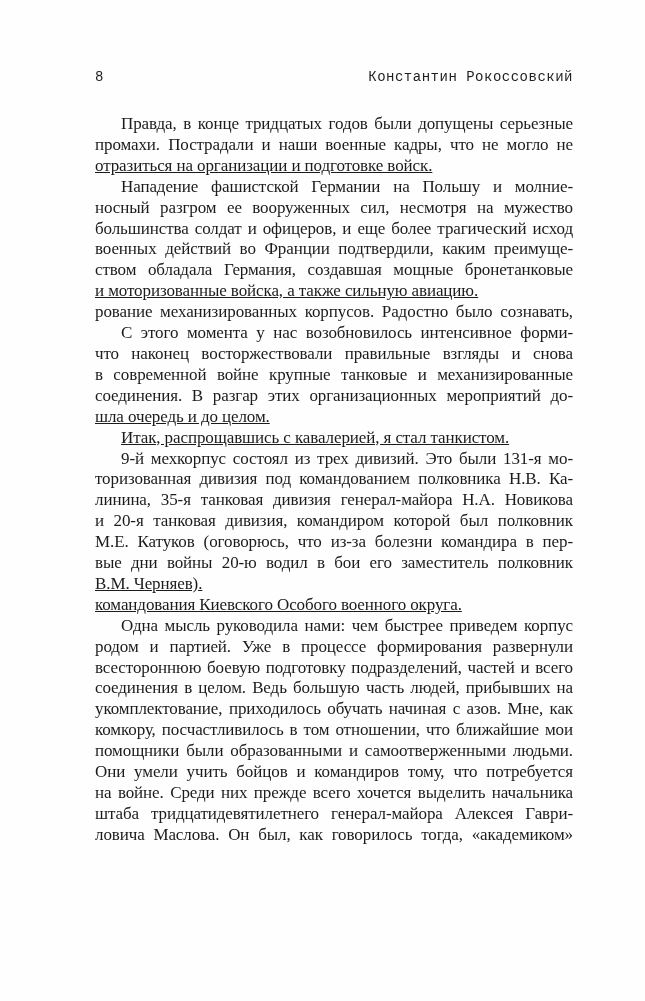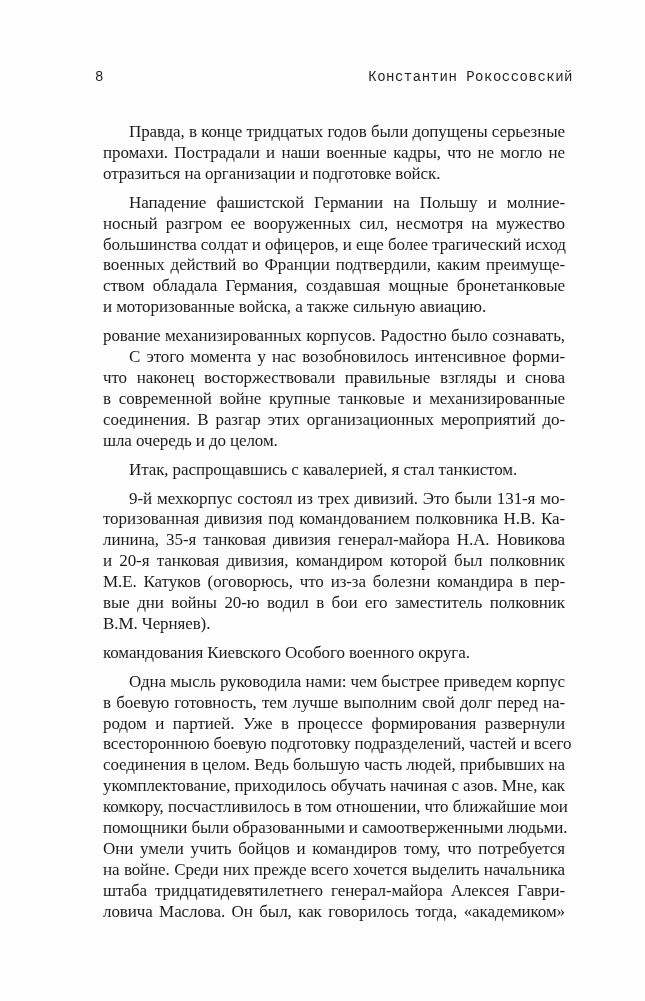--- a/index.html
+++ b/index.html
@@ -27,28 +27,28 @@
     letter-spacing: 0.5px;
     color: #1f1f1f;
   }
   .body-text {
     position: absolute;
     left: 95px; top: 114px;
     width: 478px;
     font-size: 17px;
     letter-spacing: -0.1px;
   }
-  .para { margin: 8px; padding: 0; }
+  .para { margin: 0; padding: 0; }
   .line {
     line-height: 20.9px;
     text-align: justify;
     text-align-last: justify;
     white-space: nowrap;
   }
-  .line.last { text-align-last: left; }
+  .line.last { text-align-last: left; text-decoration: underline; }
   .line.first { text-indent: 26px; }
 </style>
 </head>
 <body>
 
 <div class="page" style="background: rgb(254, 254, 254); color: rgb(27, 27, 27);">
   <div class="header">
     <span>8</span>
     <span>Константин Рокоссовский</span>
   </div>
@@ -84,21 +84,20 @@
         <div class="line">и 20-я танковая дивизия, командиром которой был полковник</div>
         <div class="line">М.Е. Катуков (оговорюсь, что из-за болезни командира в пер-</div>
         <div class="line">вые дни войны 20-ю водил в бои его заместитель полковник</div>
         <div class="line last">В.М. Черняев).</div>
       </div>
       <div class="para">
         <div class="line last">командования Киевского Особого военного округа.</div>
       </div>
       <div class="para">
         <div class="line first">Одна мысль руководила нами: чем быстрее приведем корпус</div>
-        <div class="line">в боевую готовность, тем лучше выполним свой долг перед на-</div>
         <div class="line">родом и партией. Уже в процессе формирования развернули</div>
         <div class="line">всестороннюю боевую подготовку подразделений, частей и всего</div>
         <div class="line">соединения в целом. Ведь большую часть людей, прибывших на</div>
         <div class="line">укомплектование, приходилось обучать начиная с азов. Мне, как</div>
         <div class="line">комкору, посчастливилось в том отношении, что ближайшие мои</div>
         <div class="line">помощники были образованными и самоотверженными людьми.</div>
         <div class="line">Они умели учить бойцов и командиров тому, что потребуется</div>
         <div class="line">на войне. Среди них прежде всего хочется выделить начальника</div>
         <div class="line">штаба тридцатидевятилетнего генерал-майора Алексея Гаври-</div>
         <div class="line">ловича Маслова. Он был, как говорилось тогда, «академиком»</div>

